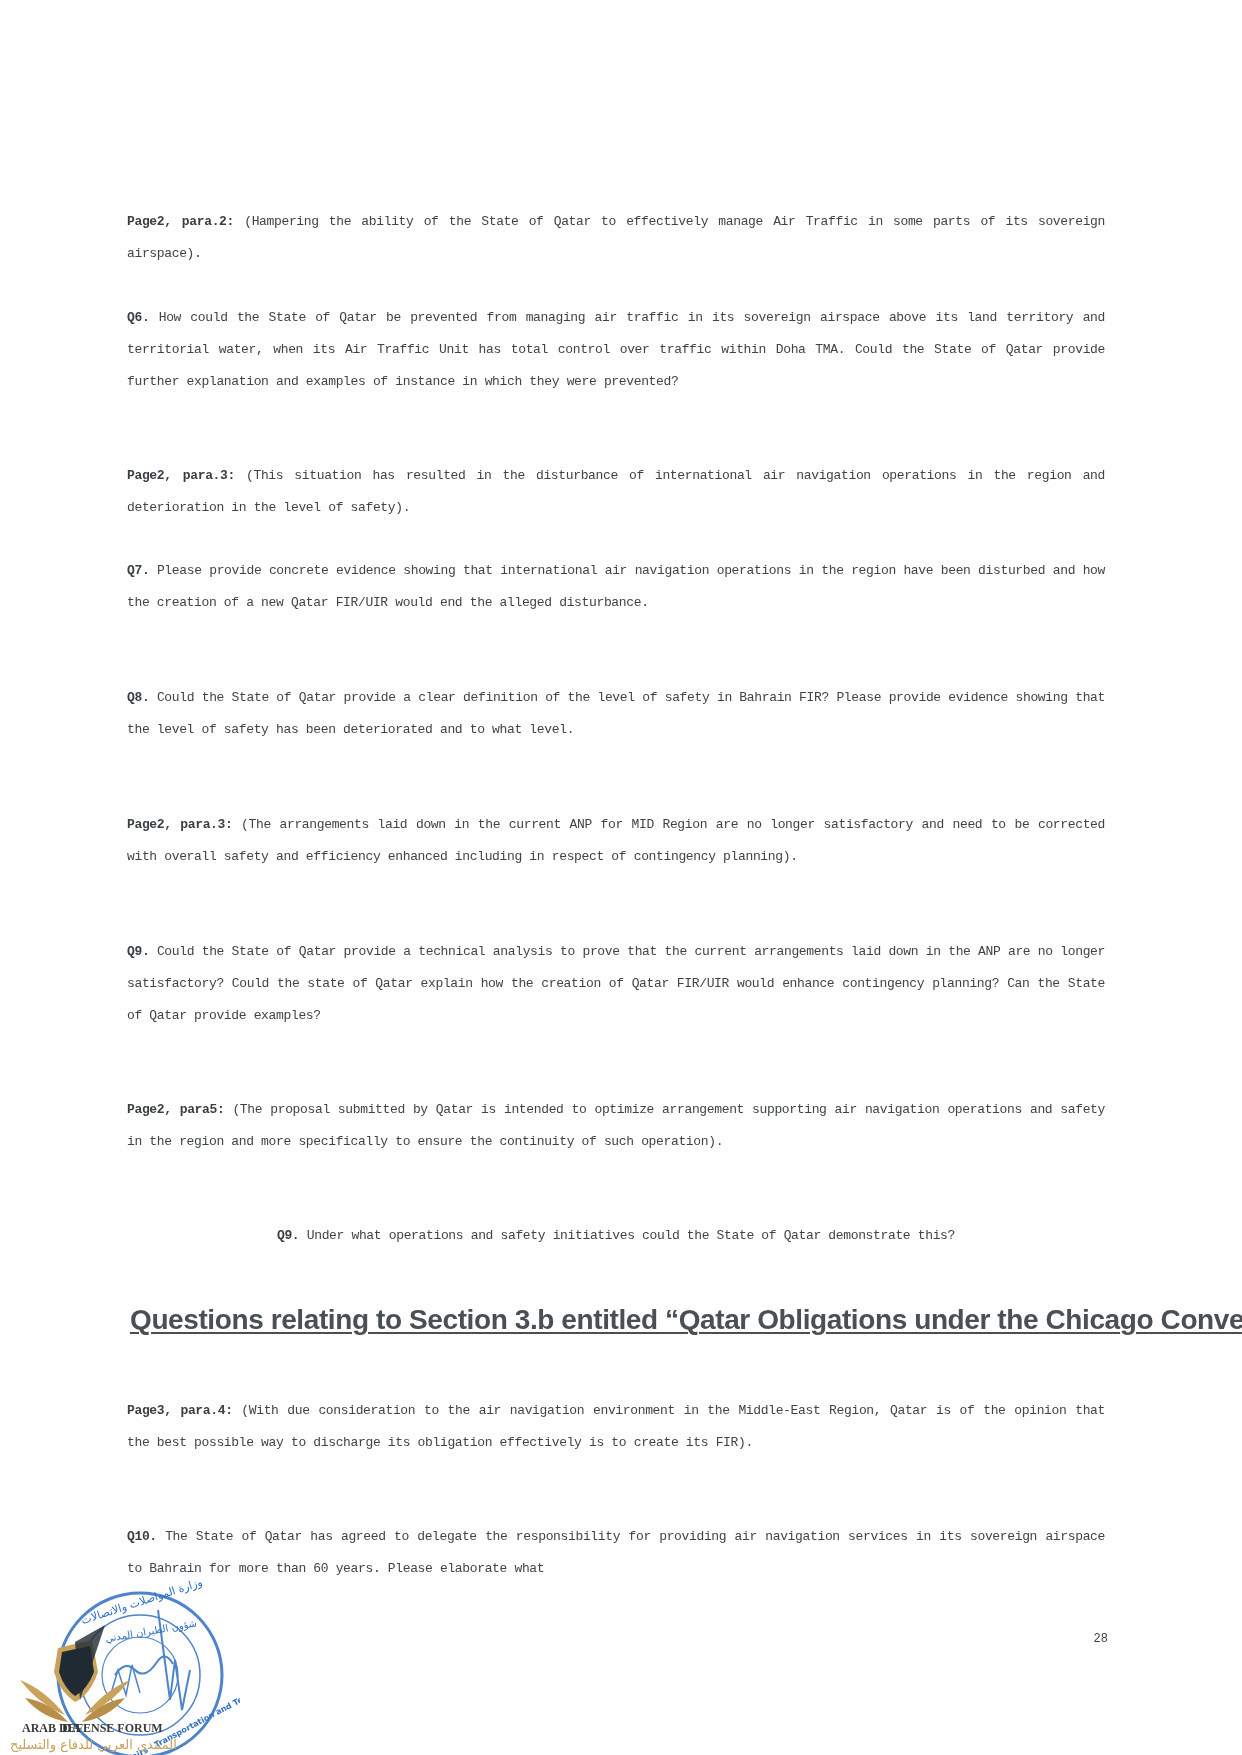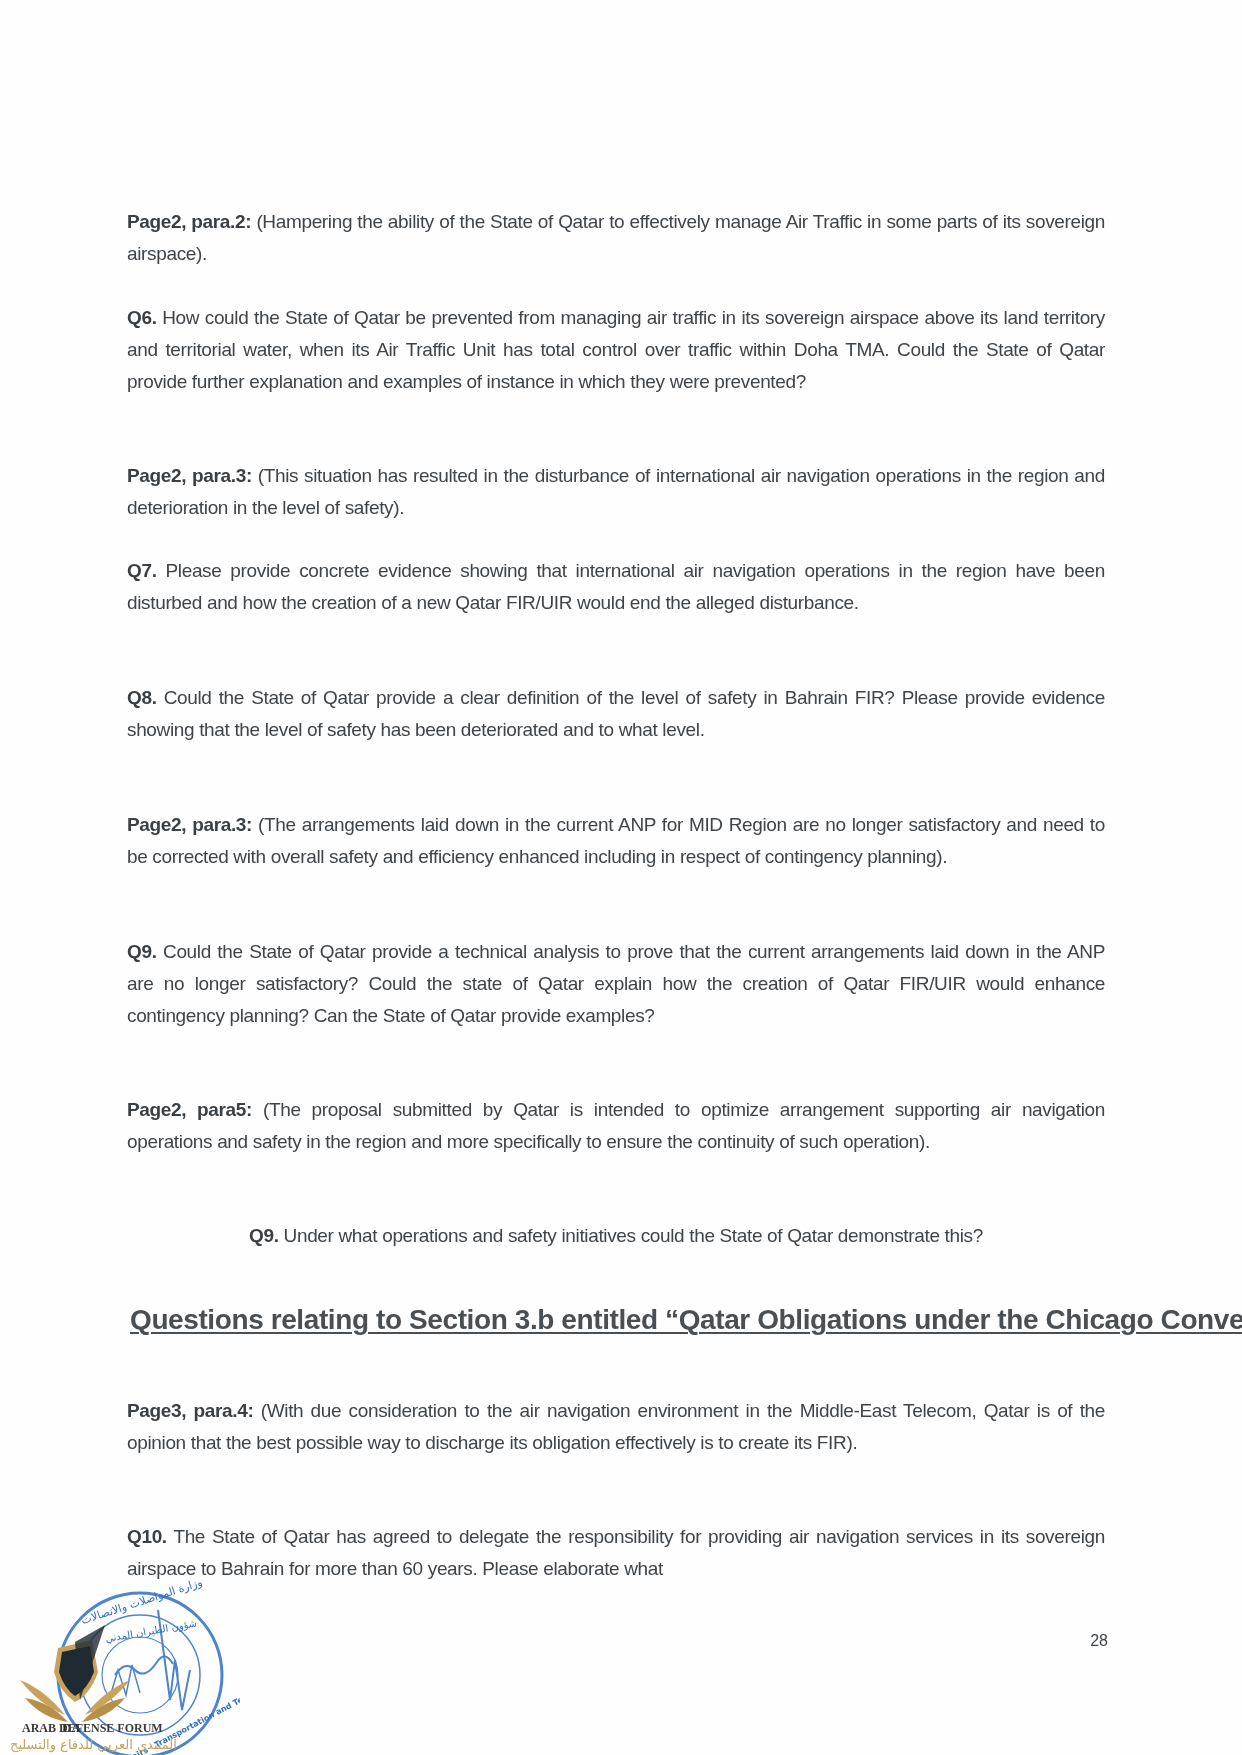--- a/index.html
+++ b/index.html
@@ -1,37 +1,37 @@
 <!DOCTYPE html>
 <html><head>
 <meta charset="utf-8">
 <style>
   html, body { margin: 0; padding: 0; background: #ffffff; }
   body { width: 1242px; height: 1755px; position: relative; overflow: hidden; }
   .page { position: absolute; left: 0; top: 0; width: 1242px; height: 1755px; background: #fefefe; }
   .para {
     position: absolute; left: 127px; width: 978px;
-    font-family: Liberation Sans, sans-serif;
-    font-size: 19px; line-height: 31.8px; color: #3f4449;
+    font-family: Liberation Mono, monospace;
+    font-size: 13px; line-height: 31.8px; color: #3f4449;
     text-align: justify; letter-spacing: -0.35px; word-spacing: 0px;
     margin: 0;
   }
   .para.left { text-align: center; }
   .para b { font-weight: bold; color: #3a3f44; }
   .heading {
     position: absolute; left: 130px; width: 960px; top: 1306px;
     font-family: "Liberation Sans", sans-serif;
     font-size: 28px; font-weight: bold; color: #4a4f54;
     letter-spacing: -0.4px; line-height: 28px;
     text-decoration: underline; text-decoration-thickness: 2px; text-underline-offset: 3px;
     margin: 0; white-space: nowrap;
   }
   .page-number {
     position: absolute; left: 1078px; top: 1632px; width: 30px; text-align: right;
-    font-family: Liberation Sans, sans-serif; font-size: 16px; color: #3f4449;
+    font-family: Liberation Mono, monospace; font-size: 12px; color: #3f4449;
   }
   .stamp { position: absolute; left: 20px; top: 1580px; width: 220px; height: 175px; }
   .logo-text-en {
     position: absolute; left: 22px; top: 1721px;
     font-family: "Liberation Serif", serif; font-size: 12px; font-weight: bold; color: #3a3a3a;
     white-space: nowrap;
   }
   .logo-text-ar {
     position: absolute; left: 10px; top: 1737px;
     font-family: "DejaVu Sans", sans-serif; font-size: 13px; color: #c9a25c;
@@ -56,21 +56,21 @@
   <p class="para" style="top:809px"><b>Page2, para.3:</b><span> (The arrangements laid down in the current ANP for MID Region are no longer satisfactory and need to be corrected with overall safety and efficiency enhanced including in respect of contingency planning).</span></p>
 
   <p class="para" style="top:936px"><b>Q9.</b><span> Could the State of Qatar provide a technical analysis to prove that the current arrangements laid down in the ANP are no longer satisfactory? Could the state of Qatar explain how the creation of Qatar FIR/UIR would enhance contingency planning? Can the State of Qatar provide examples?</span></p>
 
   <p class="para" style="top:1094px"><b>Page2, para5:</b><span> (The proposal submitted by Qatar is intended to optimize arrangement supporting air navigation operations and safety in the region and more specifically to ensure the continuity of such operation).</span></p>
 
   <p class="para left" style="top:1220px"><b>Q9.</b><span> Under what operations and safety initiatives could the State of Qatar demonstrate this?</span></p>
 
   <p class="heading">Questions relating to Section 3.b entitled “Qatar Obligations under the Chicago Convention”</p>
 
-  <p class="para" style="top:1395px"><b>Page3, para.4:</b><span> (With due consideration to the air navigation environment in the Middle-East Telecom, Qatar is of the opinion that the best possible way to discharge its obligation effectively is to create its FIR).</span></p>
+  <p class="para" style="top:1395px"><b>Page3, para.4:</b><span> (With due consideration to the air navigation environment in the Middle-East Region, Qatar is of the opinion that the best possible way to discharge its obligation effectively is to create its FIR).</span></p>
 
   <p class="para" style="top:1521px"><b>Q10.</b><span> The State of Qatar has agreed to delegate the responsibility for providing air navigation services in its sovereign airspace to Bahrain for more than 60 years. Please elaborate what</span></p>
 
   <div class="page-number">28</div>
 
   <svg class="stamp" viewBox="0 0 220 175">
     <g fill="none" stroke="#2f6fc2" opacity="0.85">
       <circle cx="120" cy="95" r="82" stroke-width="3"></circle>
       <circle cx="120" cy="95" r="60" stroke-width="1.5"></circle>
       <circle cx="120" cy="95" r="38" stroke-width="1.2"></circle>

